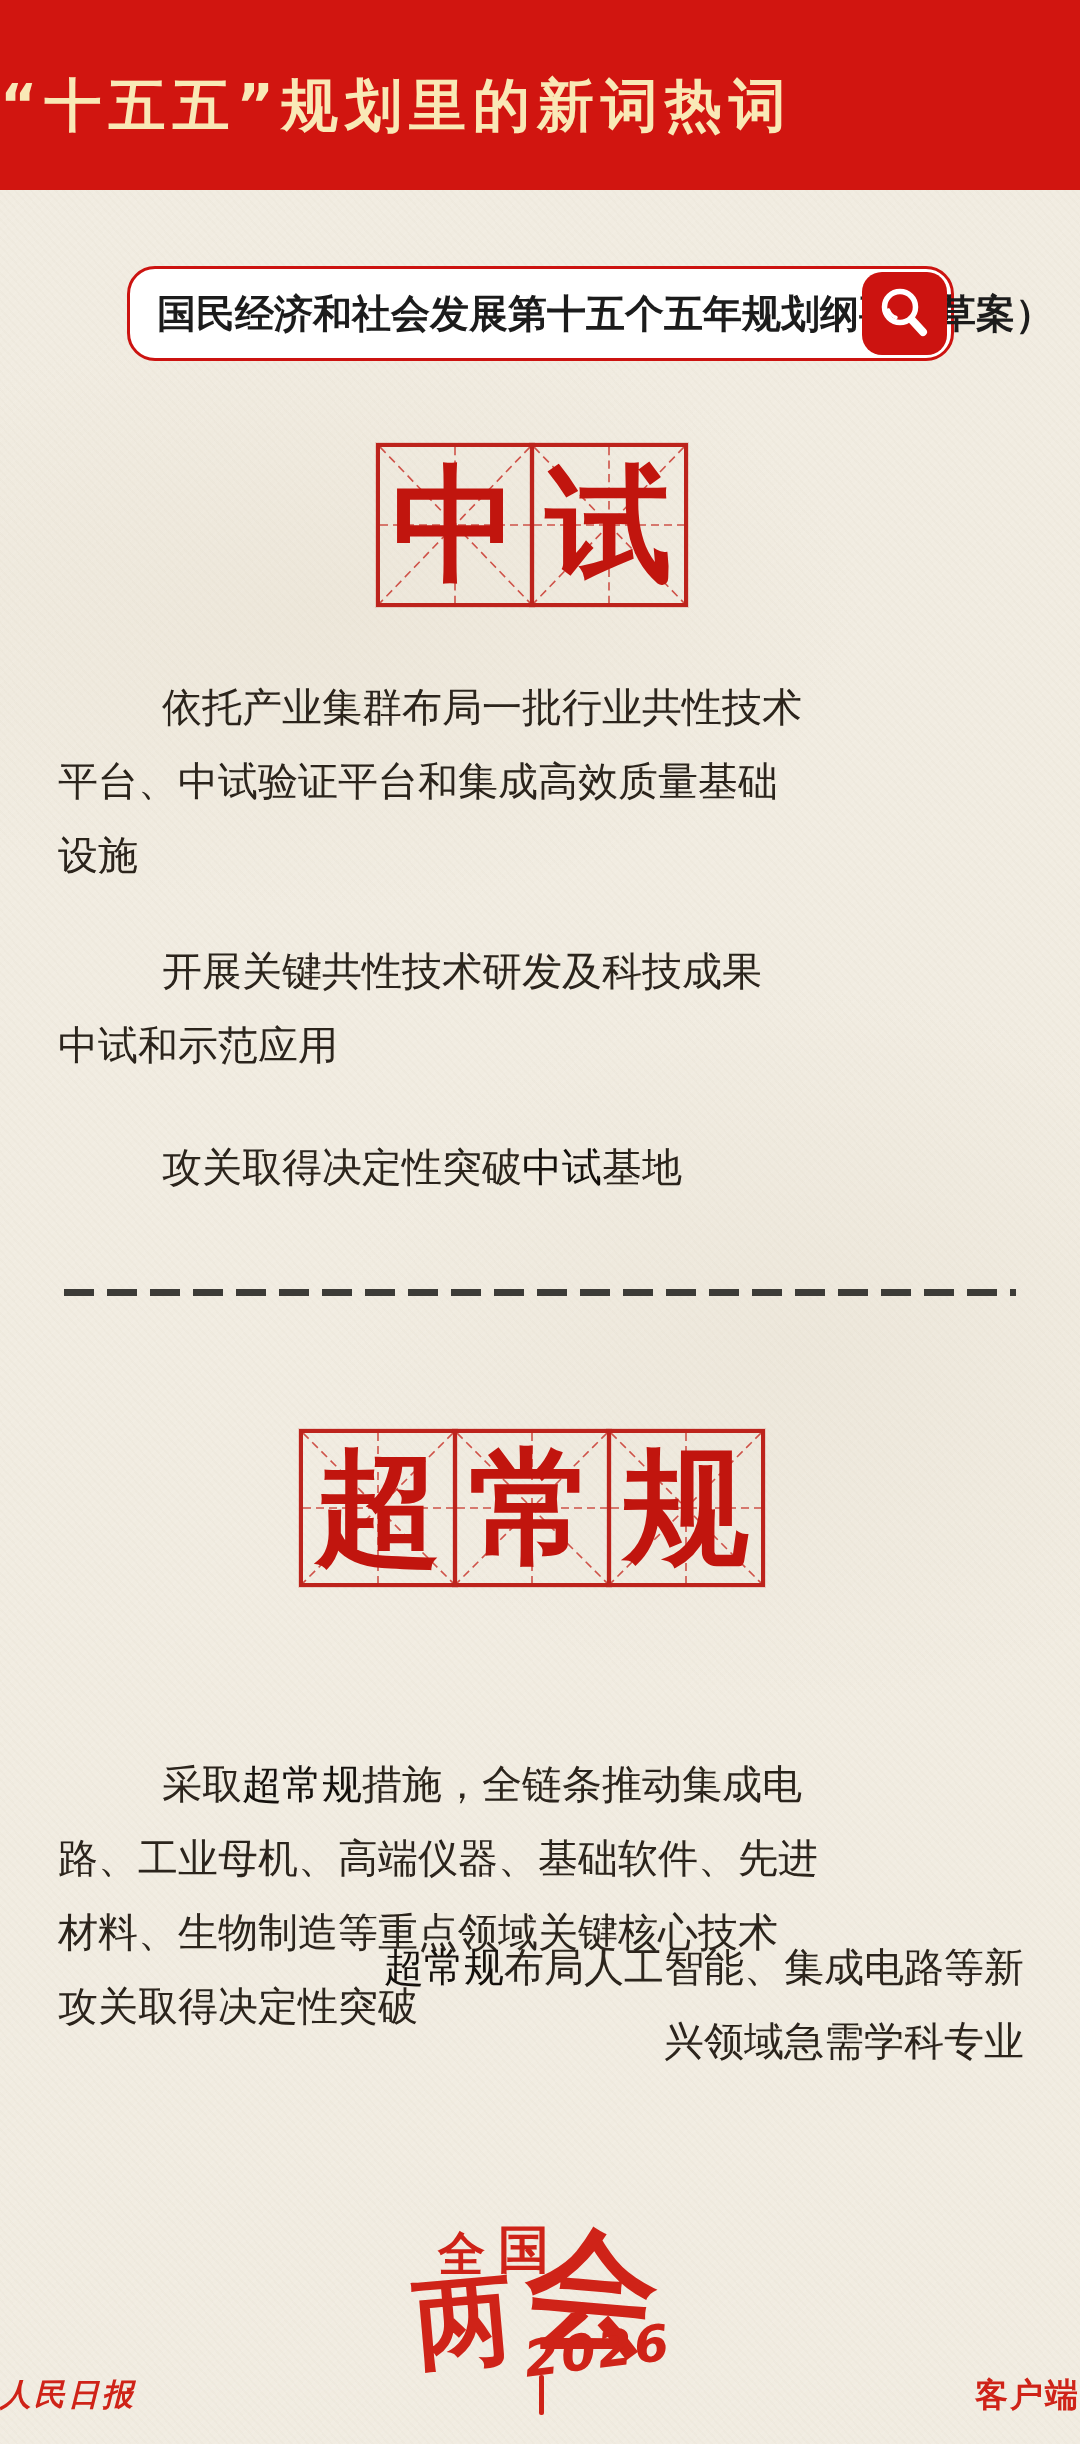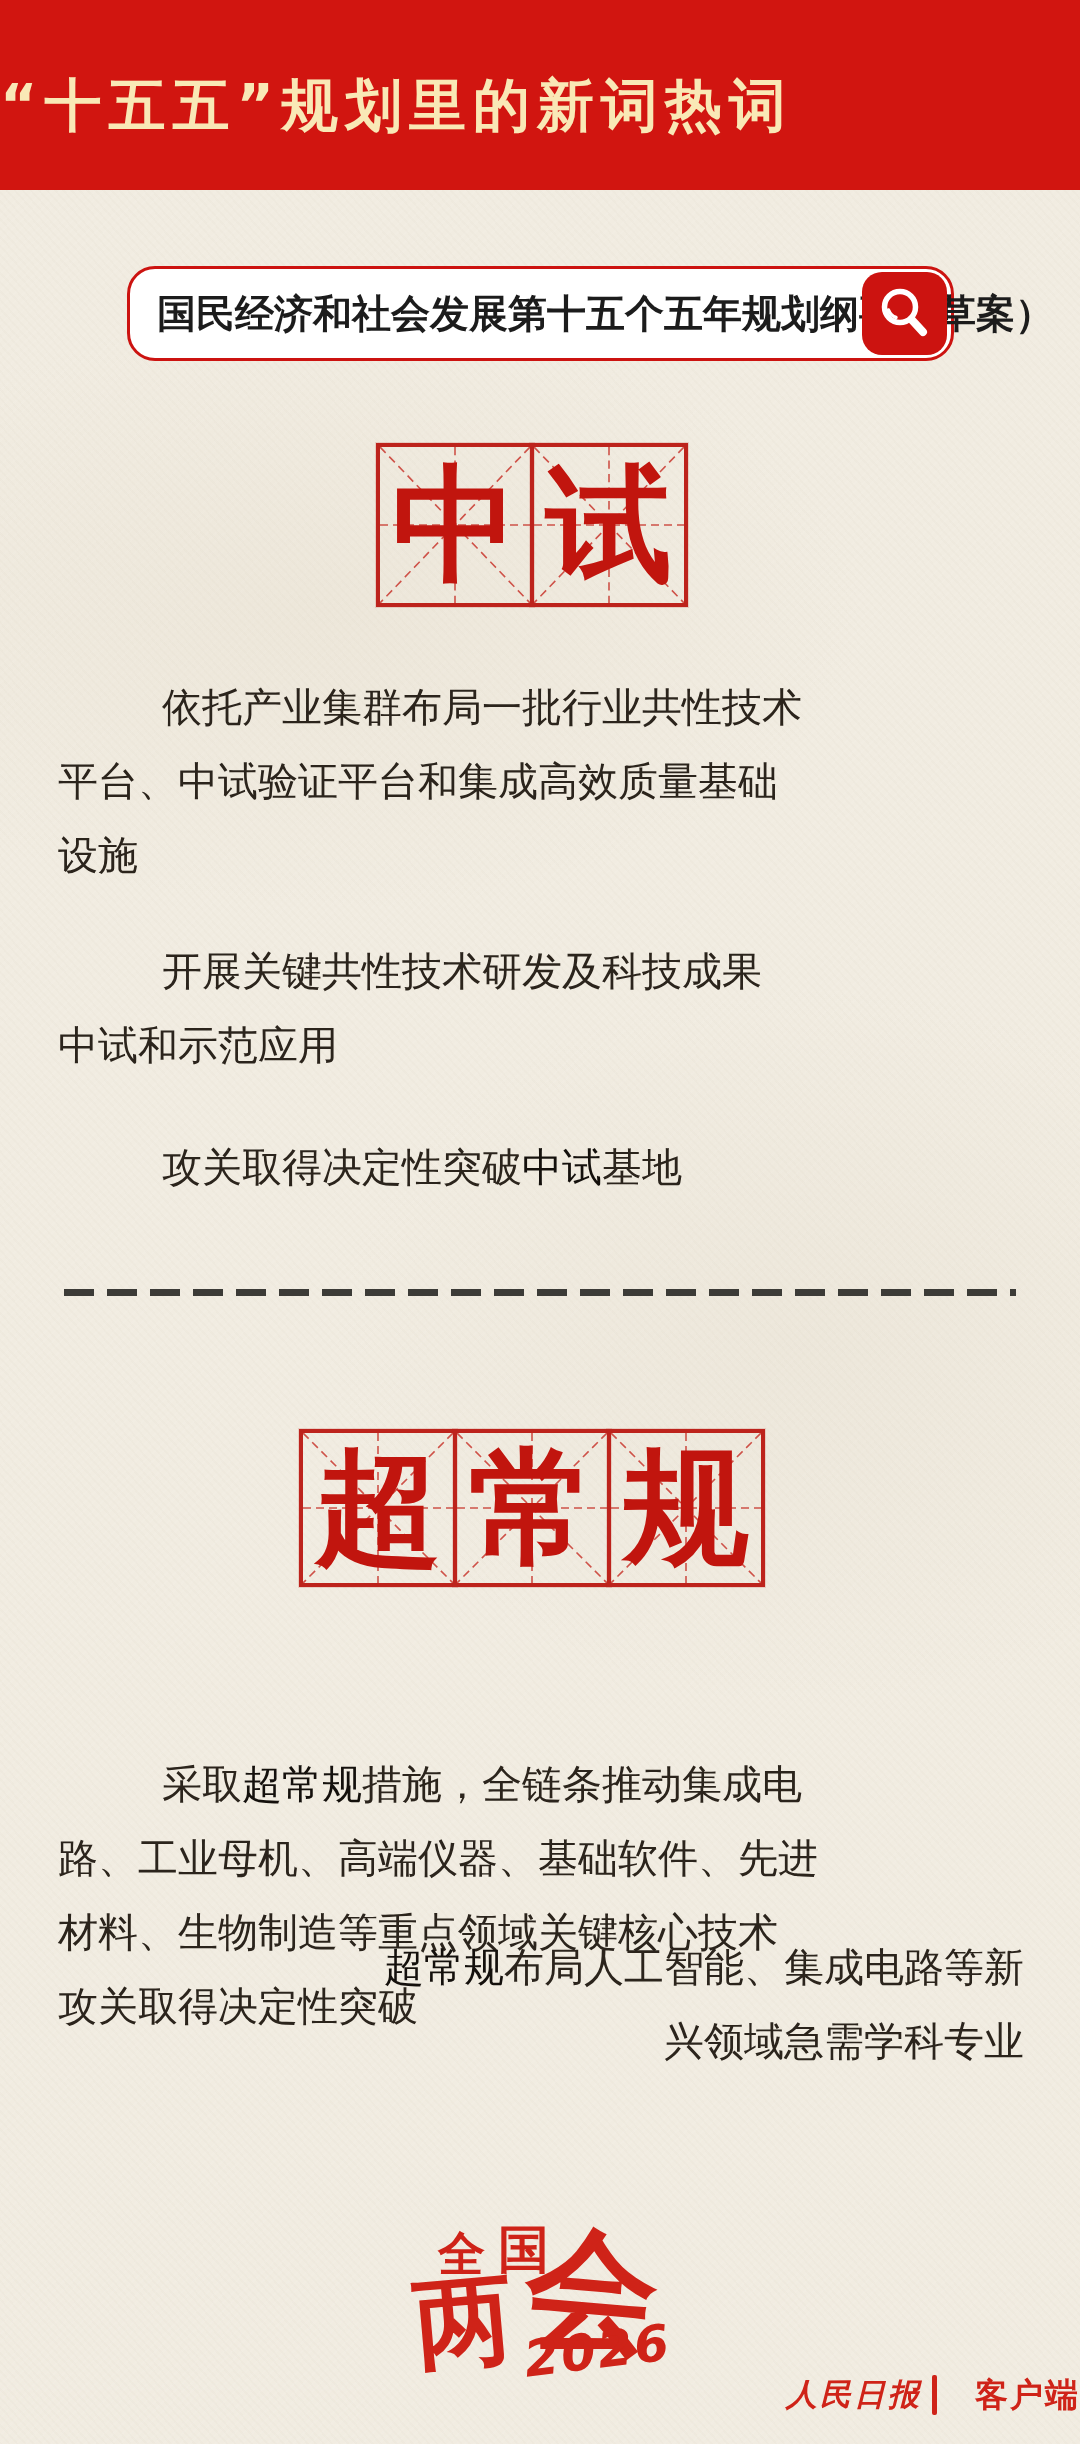--- a/index.html
+++ b/index.html
@@ -125,21 +125,21 @@
   .f-guo   { left: 98px;  top: 14px;  font-size: 51px;  font-weight: 900; }
   .f-liang { left: 14px;  top: 62px;  font-size: 99px;  font-weight: 900;
              font-family: "DejaVu Serif", serif; transform: rotate(-5deg); }
   .f-hui   { left: 126px; top: 14px;  font-size: 132px; font-weight: 900;
              font-family: "DejaVu Serif", serif; transform: rotate(5deg); }
   .f-year  { left: 124px; top: 116px; font-size: 50px;  font-weight: 900;
              font-style: italic; transform: rotate(-7deg); letter-spacing: 2px; }
 
   .brand {
     position: absolute; left: 0; top: 2372px; width: 1080px; height: 46px;
-    display: flex; align-items: center; justify-content: flex-end; gap: 10px;
+    display: flex; align-items: center; justify-content: space-between; gap: 10px;
     color: #cf2318;
   }
   .brand .brand-left {
     font-size: 31px; font-weight: 700; font-style: italic;
     font-family: "DejaVu Serif", serif; letter-spacing: 3px;
   }
   .brand .brand-bar { width: 5px; height: 40px; background: #cf2318; border-radius: 2px; }
   .brand .brand-right {
     font-size: 33px; font-weight: 900; letter-spacing: 2px;
     font-family: Liberation Serif, serif;

